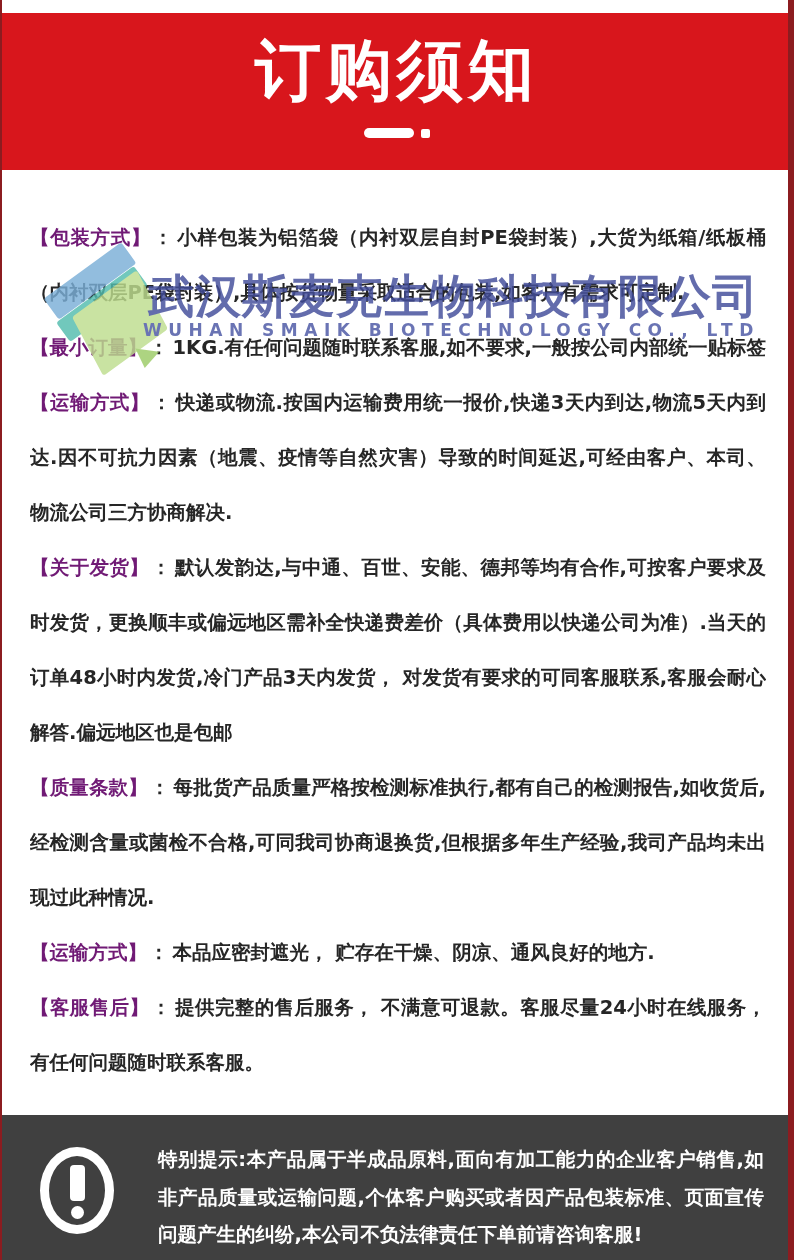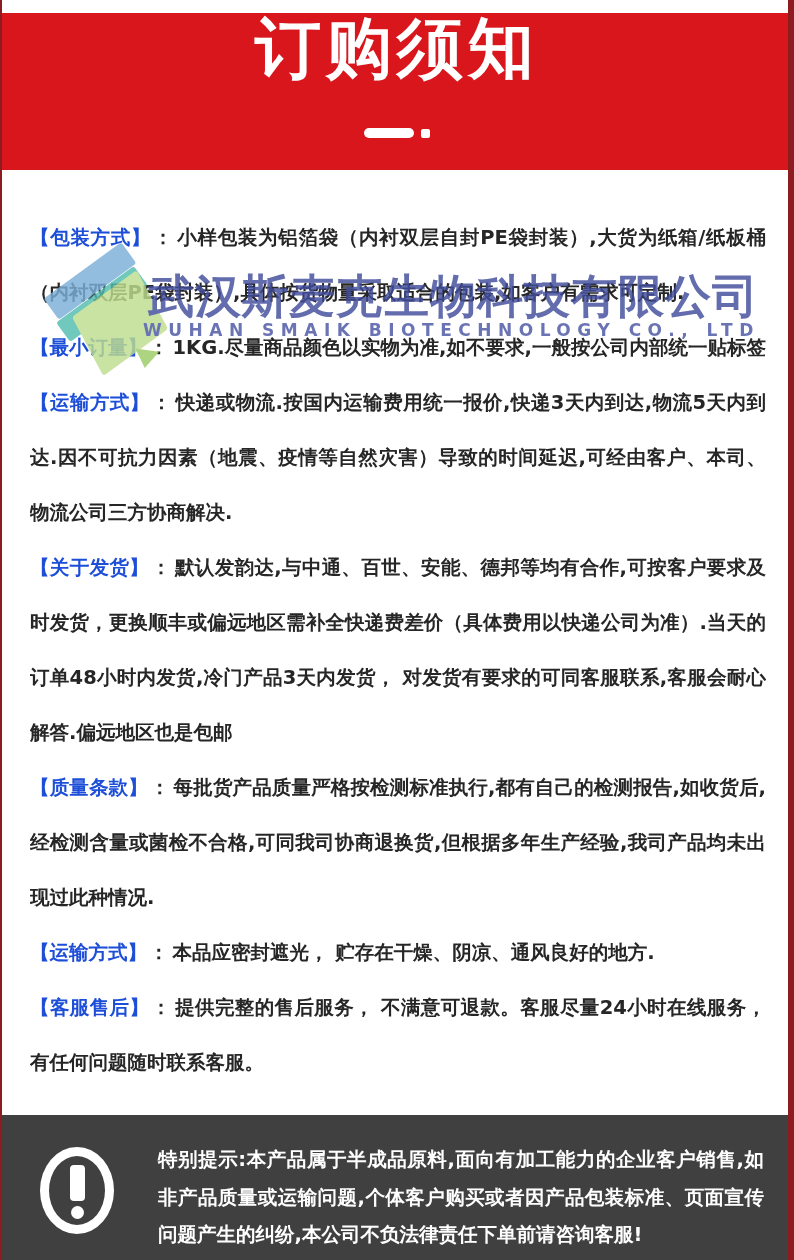--- a/index.html
+++ b/index.html
@@ -13,21 +13,21 @@
   
   .edge-left{position:absolute;left:0;top:0;width:2px;height:1260px;background:#8c1c20;z-index:30;}
   .edge-right{position:absolute;right:0;top:0;width:6px;height:1260px;background:#8c1c20;z-index:30;}
 
   
   .header-banner{
     position:absolute;left:0;top:13px;width:794px;height:157px;
     background:#d8161c;z-index:5;
   }
   .header-title{
-    margin:0;
+    margin:0;padding-top:22px;
     text-align:center;
     font-size:66px;line-height:72px;
     font-weight:bold;color:#ffffff;
     letter-spacing:5px;
   }
   .header-underline{
     position:absolute;left:0;top:114px;width:794px;height:12px;
     display:flex;align-items:center;justify-content:center;
   }
   .underline-dash{width:50px;height:10px;background:#ffffff;border-radius:5px;}
@@ -37,21 +37,21 @@
   .notice-body{
     position:absolute;left:30px;top:210px;width:736px;height:900px;
     z-index:1;overflow:hidden;
   }
   .notice-para{
     margin:0;
     font-size:19.5px;line-height:55px;
     font-weight:bold;color:#262626;
     text-align:justify;
   }
-  .notice-label{color:#1d4ed8;}
+  .notice-label{color:#701a75;}
   .notice-sep{color:#262626;padding:0 4px 0 2px;}
 
   
   .watermark{
     position:absolute;left:0;top:0;width:794px;height:1260px;
     z-index:10;opacity:0.82;pointer-events:none;
   }
   .wm-cn{
     position:absolute;left:148px;top:268px;
     font-size:46px;line-height:56px;font-weight:bold;
@@ -104,21 +104,21 @@
       <span class="underline-dash"></span>
       <span class="underline-dot"></span>
     </div>
   </div>
 
   <div class="notice-body">
     <p class="notice-para">
       <span class="notice-label">【包装方式】</span><span class="notice-sep">：</span><span>小样包装为铝箔袋（内衬双层自封PE袋封装）,大货为纸箱/纸板桶（内衬双层PE袋封装）,具体按货物量采取适合的包装,如客户有需求可定制.</span>
     </p>
     <p class="notice-para">
-      <span class="notice-label">【最小订量】</span><span class="notice-sep">：</span><span>1KG.尽量商品颜色以实物为准,如不要求,一般按公司内部统一贴标签</span>
+      <span class="notice-label">【最小订量】</span><span class="notice-sep">：</span><span>1KG.有任何问题随时联系客服,如不要求,一般按公司内部统一贴标签</span>
     </p>
     <p class="notice-para">
       <span class="notice-label">【运输方式】</span><span class="notice-sep">：</span><span>快递或物流.按国内运输费用统一报价,快递3天内到达,物流5天内到达.因不可抗力因素（地震、疫情等自然灾害）导致的时间延迟,可经由客户、本司、物流公司三方协商解决.</span>
     </p>
     <p class="notice-para">
       <span class="notice-label">【关于发货】</span><span class="notice-sep">：</span><span>默认发韵达,与中通、百世、安能、德邦等均有合作,可按客户要求及时发货，更换顺丰或偏远地区需补全快递费差价（具体费用以快递公司为准）.当天的订单48小时内发货,冷门产品3天内发货， 对发货有要求的可同客服联系,客服会耐心解答.偏远地区也是包邮</span>
     </p>
     <p class="notice-para">
       <span class="notice-label">【质量条款】</span><span class="notice-sep">：</span><span>每批货产品质量严格按检测标准执行,都有自己的检测报告,如收货后,经检测含量或菌检不合格,可同我司协商退换货,但根据多年生产经验,我司产品均未出现过此种情况.</span>
     </p>

